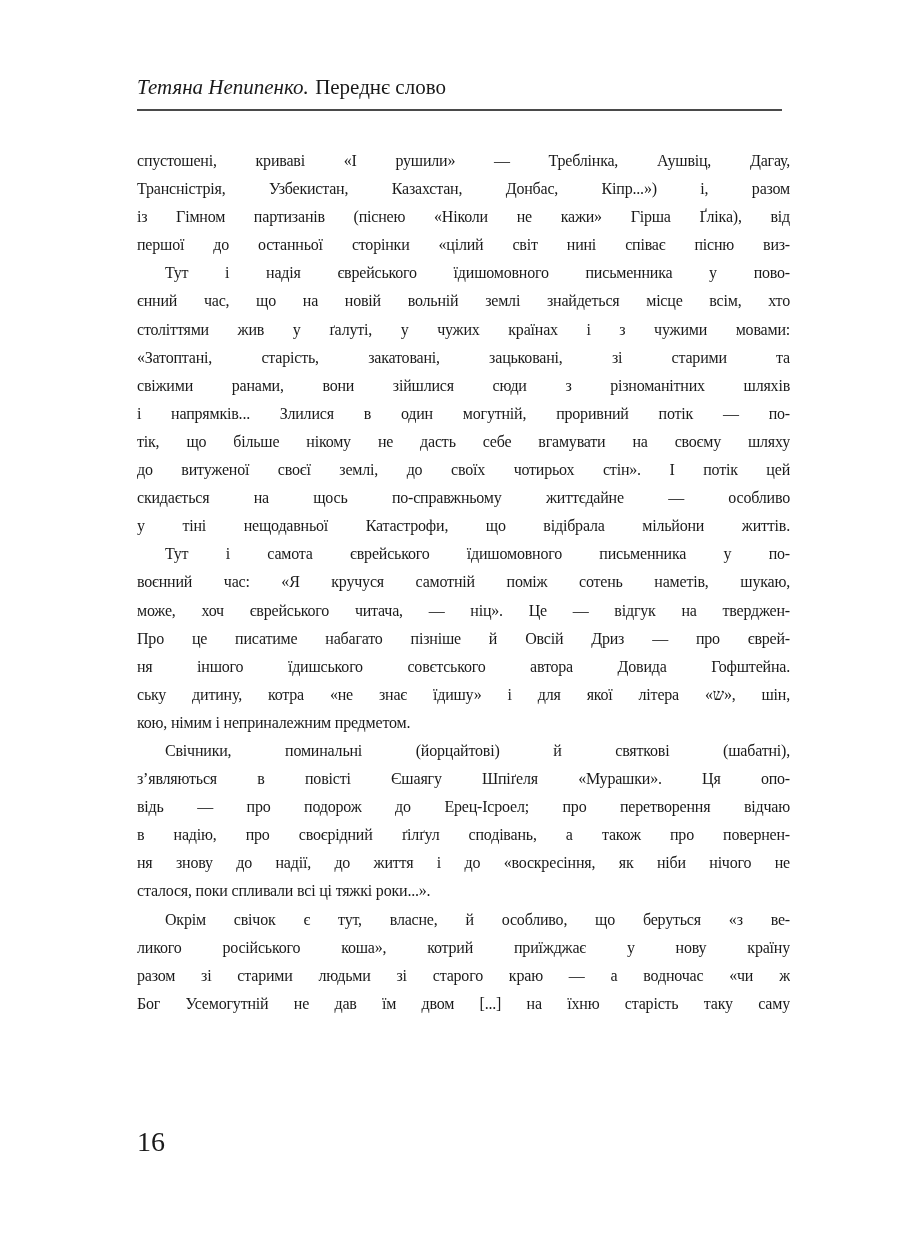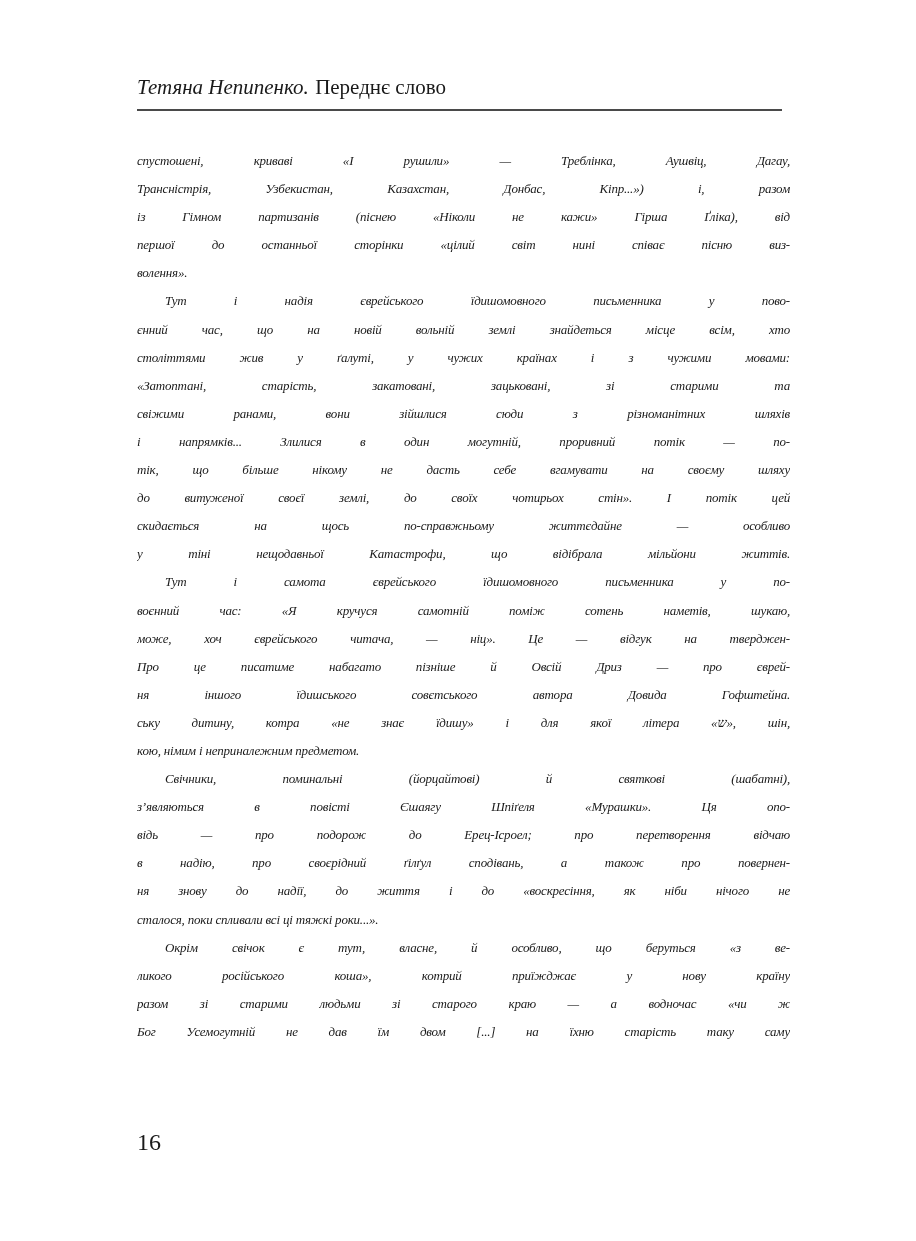--- a/index.html
+++ b/index.html
@@ -29,58 +29,56 @@
     top: 109px;
     width: 645px;
     height: 2px;
     background: var(--rule, #4a4a4a);
   }
   .body-text {
     position: absolute;
     left: 137px;
     top: 147px;
     width: 653px;
-    font-size: 13px;
+    font-size: 16px;
     letter-spacing: -0.2px;
-    font-style: italic;
   }
   .line {
     text-align: justify;
     text-align-last: justify;
     line-height: 28.1px;
     height: 28.1px;
     overflow: hidden;
   }
   .line.para-end { text-align-last: left; }
   .line.indent { text-indent: 28px; }
   .page-number {
     position: absolute;
     left: 137px;
     top: 1128px;
-    font-size: 24px;
+    font-size: 28px;
     line-height: 28px;
   }
 </style>
 </head>
 <body>
 
 <div class="page" style="--text: #1a1a1a; --bg: #ffffff; --rule: #4a4a4a;">
 
   <div class="running-header">
     <span class="author">Тетяна Непипенко.</span><span class="section">Переднє слово</span>
   </div>
 
   <div class="header-rule"></div>
 
   <div class="body-text">
       <div class="line">спустошені, криваві «І рушили» — Треблінка, Аушвіц, Дагау,</div>
       <div class="line">Трансністрія, Узбекистан, Казахстан, Донбас, Кіпр...») і, разом</div>
       <div class="line">із Гімном партизанів (піснею «Ніколи не кажи» Гірша Ґліка), від</div>
       <div class="line">першої до останньої сторінки «цілий світ нині співає пісню виз-</div>
-      <div class="line para-end">волення».</div>
       <div class="line indent">Тут і надія єврейського їдишомовного письменника у пово-</div>
       <div class="line">єнний час, що на новій вольній землі знайдеться місце всім, хто</div>
       <div class="line">століттями жив у ґалуті, у чужих країнах і з чужими мовами:</div>
       <div class="line">«Затоптані, старість, закатовані, зацьковані, зі старими та</div>
       <div class="line">свіжими ранами, вони зійшлися сюди з різноманітних шляхів</div>
       <div class="line">і напрямків... Злилися в один могутній, проривний потік — по-</div>
       <div class="line">тік, що більше нікому не дасть себе вгамувати на своєму шляху</div>
       <div class="line">до витуженої своєї землі, до своїх чотирьох стін». І потік цей</div>
       <div class="line">скидається на щось по-справжньому життєдайне — особливо</div>
       <div class="line">у тіні нещодавньої Катастрофи, що відібрала мільйони життів.</div>

